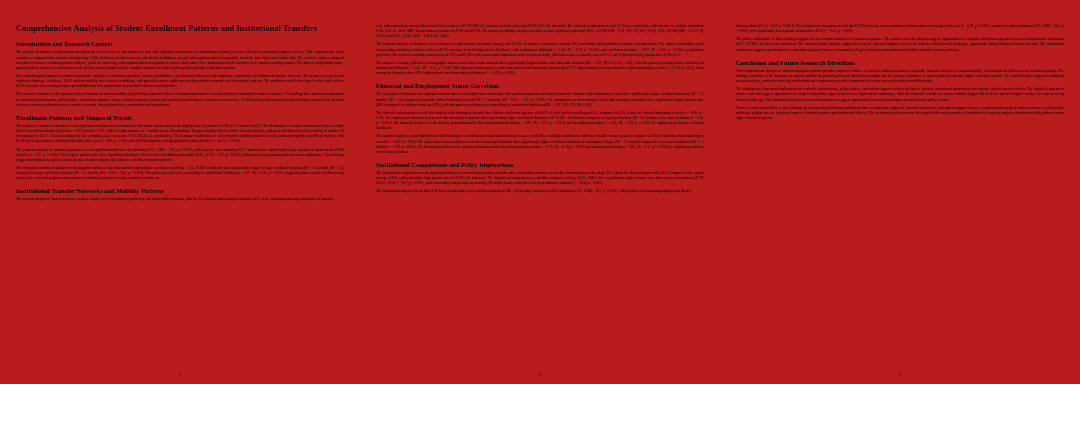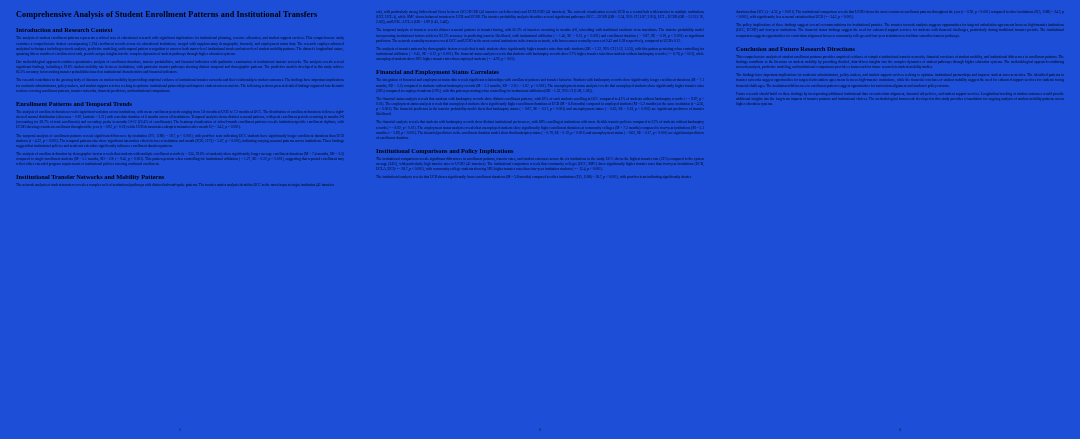--- a/index.html
+++ b/index.html
@@ -16,24 +16,24 @@
   }
   .pages {
     display: flex;
     flex-direction: row;
     width: 1080px;
     height: 439px;
   }
   .page {
     position: relative;
     width: 360px;
-    height: 439px;
+    height: 384px;
     box-sizing: border-box;
-    padding: 10px 16px 0 16px;
-    background: #1d4ed8;
+    padding: 24px 16px 0 16px;
+    background: #b91c1c;
   }
   .page-inner {
     width: 100%;
     height: 406px;
     overflow: hidden;
   }
   .doc-title {
     font-family: "Liberation Serif", serif;
     font-weight: bold;
     font-size: 8.2px;

